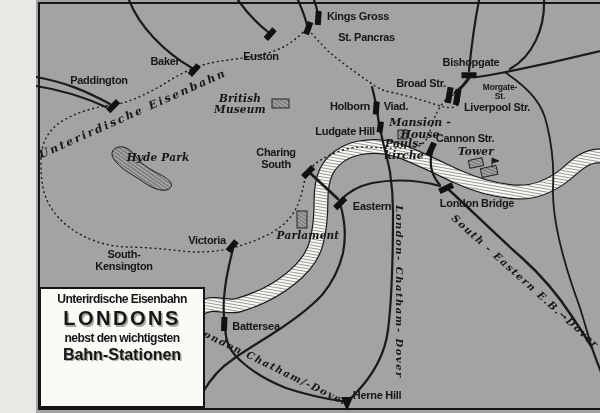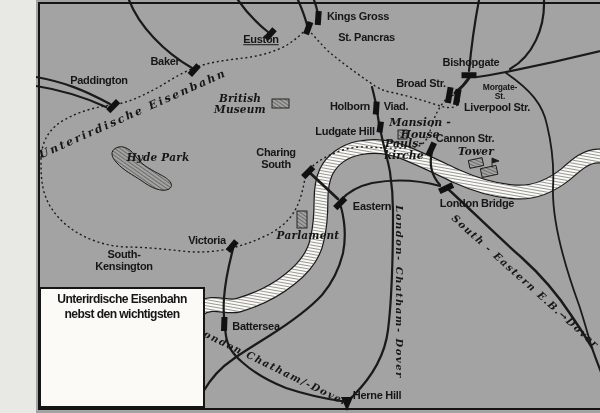--- a/index.html
+++ b/index.html
@@ -124,21 +124,21 @@
       <div class="station" style="left: 272px; top: 172px; width: 5.5px; height: 14px; transform: translate(-50%, -50%) rotate(45deg);"></div>
       <div class="station" style="left: 304px; top: 203px; width: 5.5px; height: 14px; transform: translate(-50%, -50%) rotate(45deg);"></div>
       <div class="station" style="left: 410px; top: 188px; width: 5.5px; height: 15px; transform: translate(-50%, -50%) rotate(65deg);"></div>
       <div class="station" style="left: 196px; top: 246px; width: 5.5px; height: 13px; transform: translate(-50%, -50%) rotate(40deg);"></div>
       <div class="station" style="left: 188px; top: 324px; width: 5.5px; height: 14px; transform: translate(-50%, -50%) rotate(2deg);"></div>
     </div>
 
   <div id="labels-layer">
       <div class="lbl sans" style="left: 322px; top: 17px;">Kings Gross</div>
       <div class="lbl sans" style="left: 309px; top: 38px; padding-left: 43px;">St.  Pancras</div>
-      <div class="lbl sans" style="left: 225px; top: 40px; text-decoration: underline;">Euston</div>
+      <div class="lbl sans" style="left: 225px; top: 57px;">Euston</div>
       <div class="lbl sans" style="left: 129px; top: 62px;">Baker</div>
       <div class="lbl sans" style="left: 63px; top: 81px;">Paddington</div>
       <div class="lbl sans" style="left: 435px; top: 63px;">Bishopgate</div>
       <div class="lbl sans" style="left: 385px; top: 84px;">Broad Str.</div>
       <div class="lbl sans-sm" style="left: 464px; top: 92px;">Morgate-
 St.</div>
       <div class="lbl sans" style="left: 461px; top: 108px;">Liverpool Str.</div>
       <div class="lbl sans" style="left: 314px; top: 107px;">Holborn</div>
       <div class="lbl sans" style="left: 360px; top: 107px;">Viad.</div>
       <div class="lbl sans" style="left: 309px; top: 132px;">Ludgate Hill</div>
@@ -162,16 +162,18 @@
       <div class="lbl sans" style="left: 220px; top: 327px;">Battersea</div>
       <div class="lbl sans" style="left: 341px; top: 396px;">Herne Hill</div>
       <div class="lbl under" style="left: 97px; top: 114px; transform: translate(-50%, -50%) rotate(-24deg);">Unterirdische Eisenbahn</div>
       <div class="lbl rail" style="left: 363px; top: 292px; transform: translate(-50%, -50%) rotate(90deg);">London- Chatham- Dover</div>
       <div class="lbl rail" style="left: 236px; top: 367px; transform: translate(-50%, -50%) rotate(26deg);">London Chatham/-Dover</div>
       <div class="lbl rail" style="left: 489px; top: 282px; transform: translate(-50%, -50%) rotate(42deg);">South - Eastern  E.B.→Dover</div>
     </div>
 
   <div id="titlebox">
     <div class="tb1">Unterirdische Eisenbahn</div>
+    <div class="tb2">LONDONS</div>
     <div class="tb3">nebst den wichtigsten</div>
+    <div class="tb4">Bahn-Stationen</div>
   </div>
 
 </div>
 
 </body></html>

